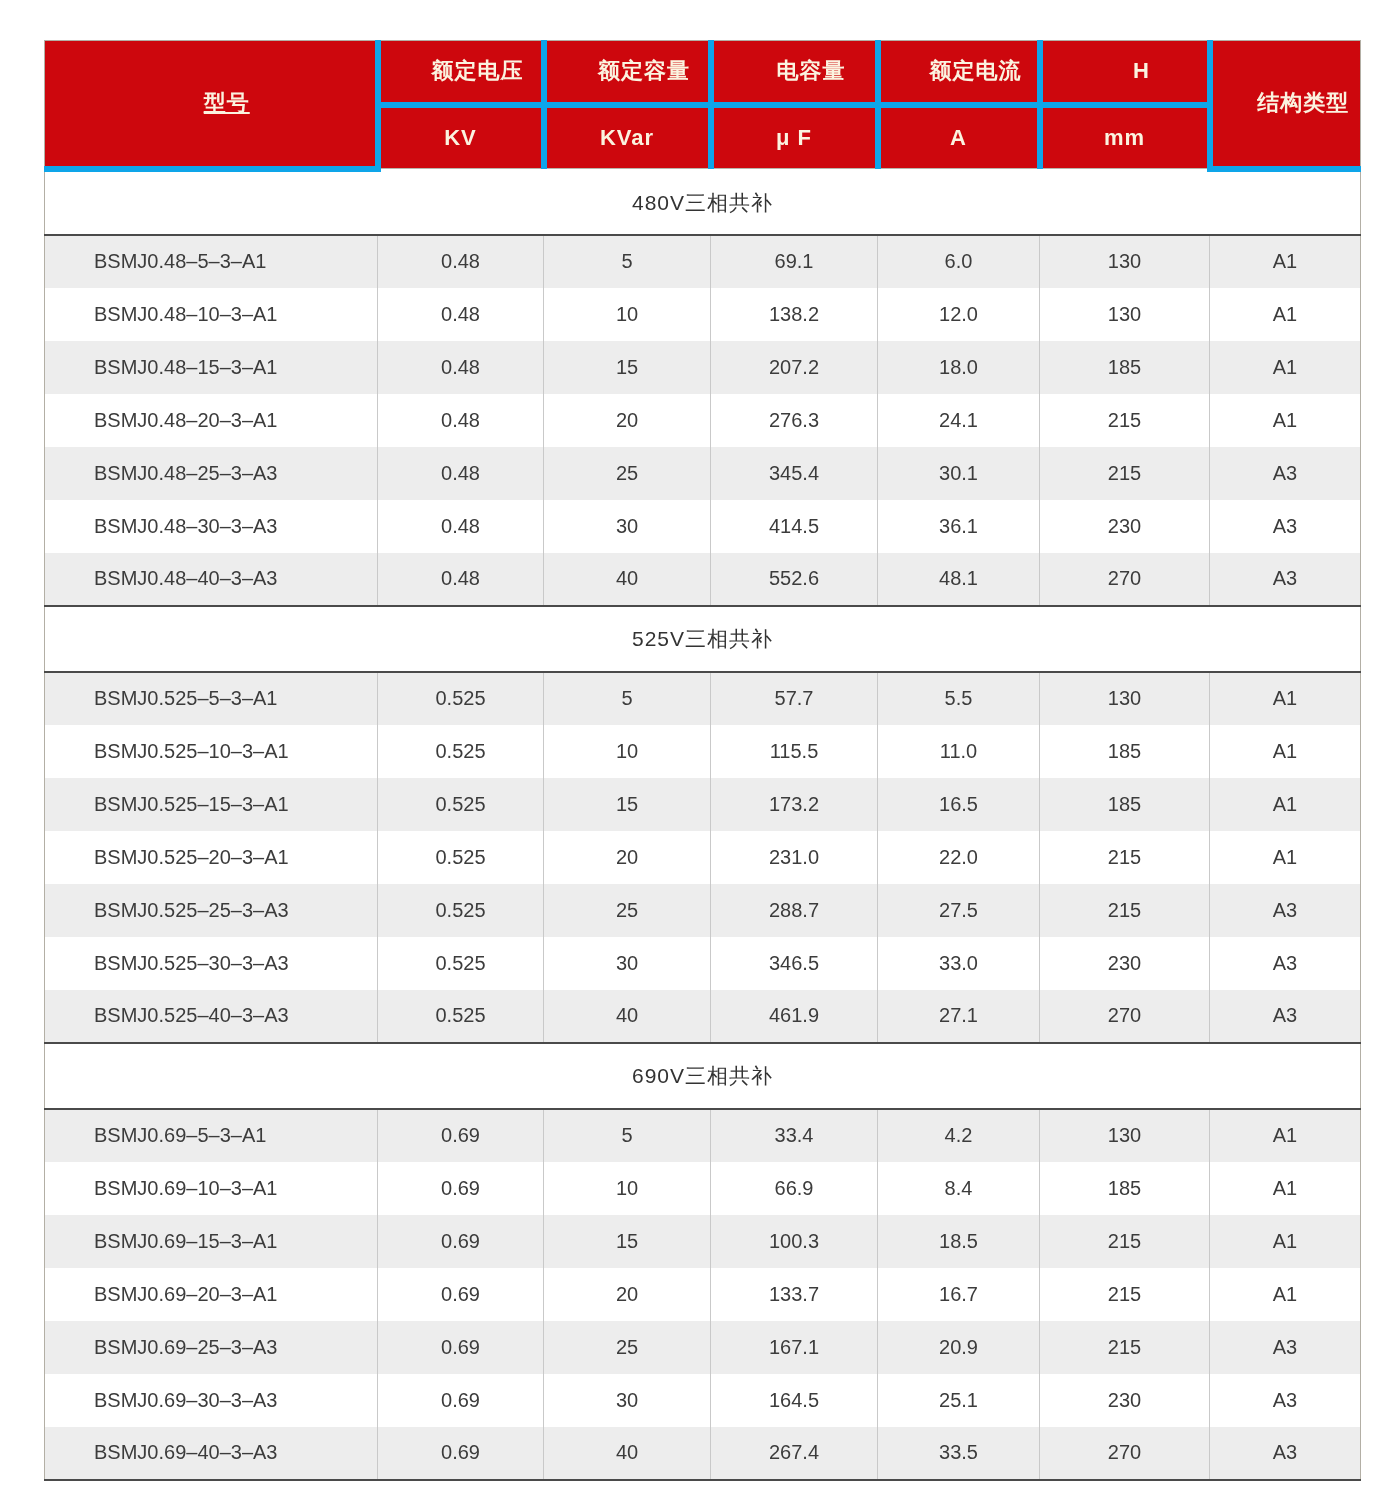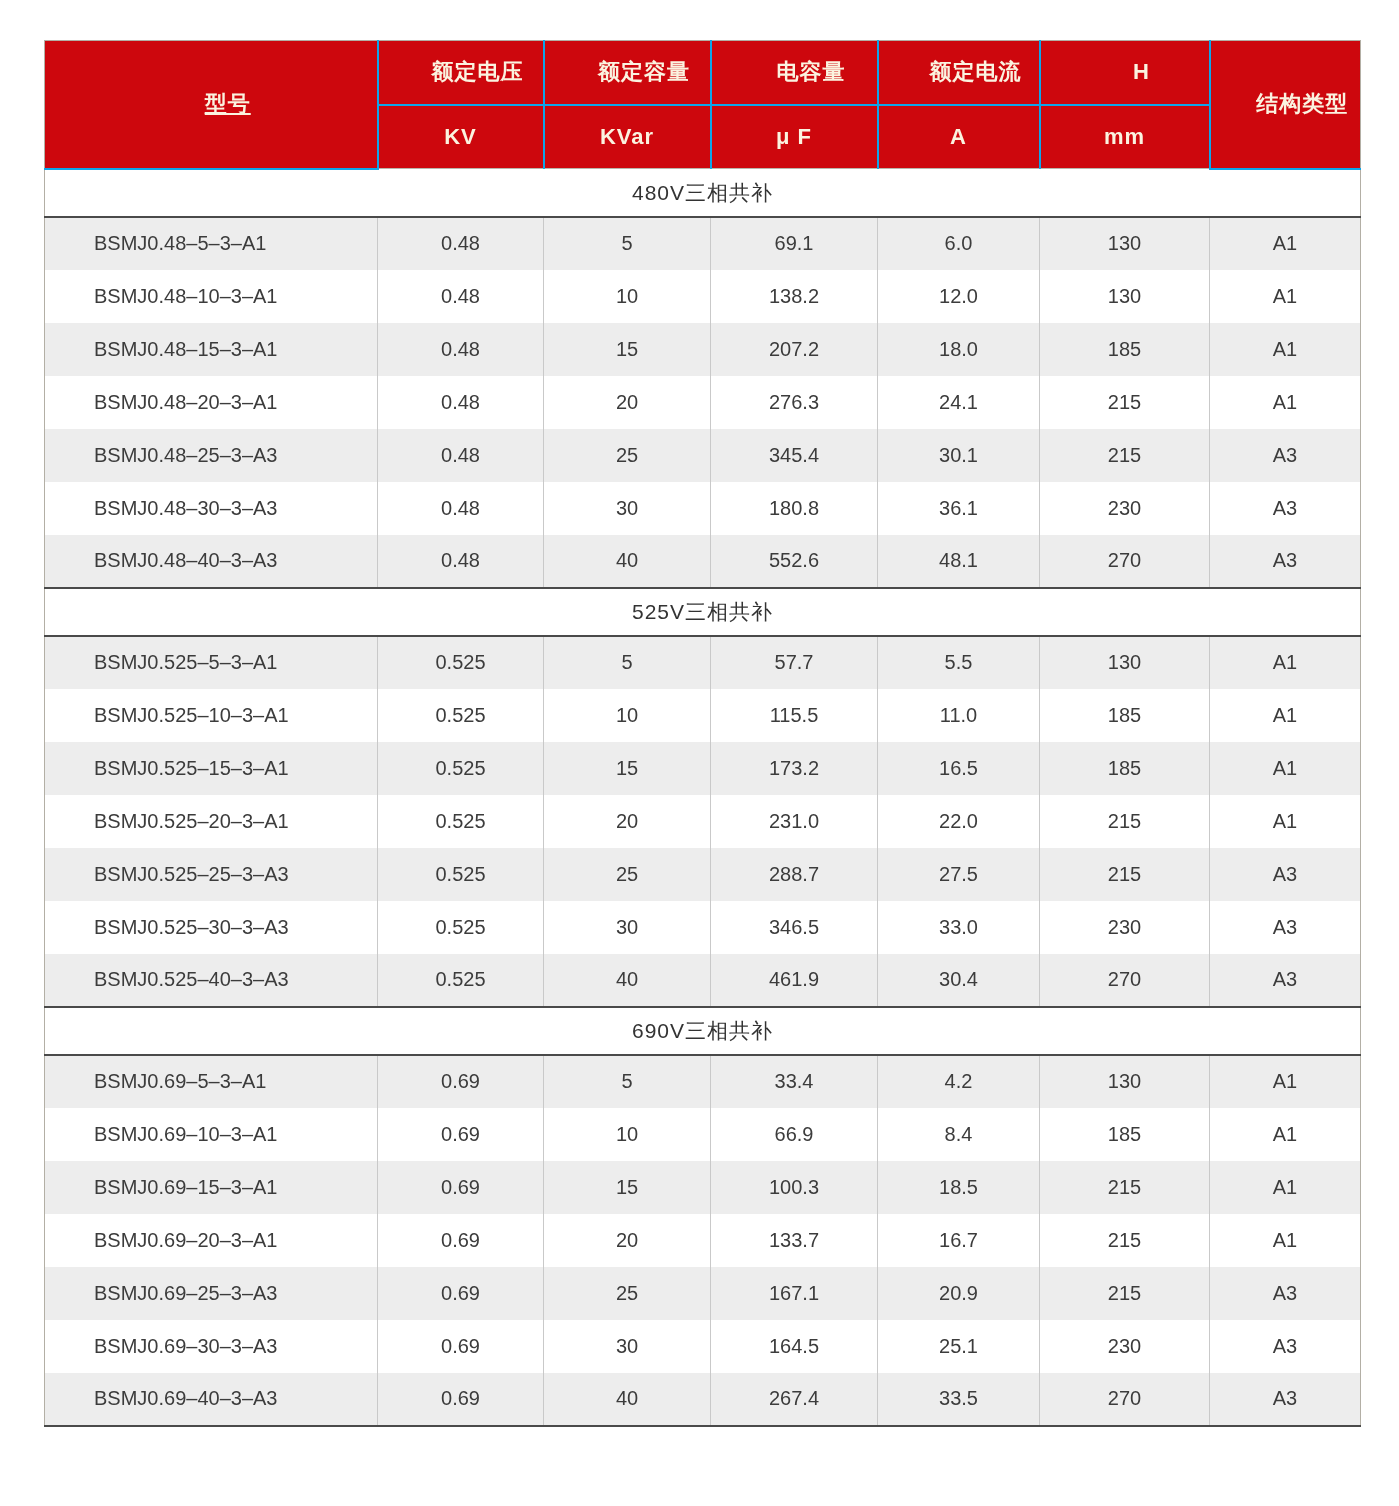--- a/index.html
+++ b/index.html
@@ -32,33 +32,33 @@
     border-top: 1px solid var(--outer-border);
     border-bottom: 2px solid var(--section-line);
   }
   
   thead th {
     background: var(--header-bg);
     color: var(--header-text);
     font-size: 22px;
     font-weight: bold;
     height: 64px;
-    border: 2px solid #0ea5e9;
+    border: 6px solid #0ea5e9;
     text-align: center;
     vertical-align: middle;
     letter-spacing: 1px;
   }
   thead tr:first-child th { border-top: none; padding-left: 35px; }
   thead th.edge-left  { border-left: none; text-decoration: underline; }
   thead th.edge-right { border-right: none; margin-top: 28px; }
   thead tr.units th   { border-bottom: none; }
   
   tbody tr.section-row td {
     background: var(--row-bg);
-    height: 48px;
+    height: 66px;
     text-align: center;
     vertical-align: middle;
     font-size: 21px;
     color: #333333;
     letter-spacing: 1px;
     border-top: 2px solid var(--section-line);
     border-bottom: 2px solid var(--section-line);
   }
   tbody tr.section-row:first-child td {
     border-top: 1px solid #b9b5ac;
@@ -161,21 +161,21 @@
           <td>25</td>
           <td>345.4</td>
           <td>30.1</td>
           <td>215</td>
           <td>A3</td>
         </tr>
         <tr class="data-row even">
           <td class="model-col">BSMJ0.48–30–3–A3</td>
           <td>0.48</td>
           <td>30</td>
-          <td>180.8</td>
+          <td>414.5</td>
           <td>36.1</td>
           <td>230</td>
           <td>A3</td>
         </tr>
         <tr class="data-row odd">
           <td class="model-col">BSMJ0.48–40–3–A3</td>
           <td>0.48</td>
           <td>40</td>
           <td>552.6</td>
           <td>48.1</td>
@@ -237,21 +237,21 @@
           <td>346.5</td>
           <td>33.0</td>
           <td>230</td>
           <td>A3</td>
         </tr>
         <tr class="data-row odd">
           <td class="model-col">BSMJ0.525–40–3–A3</td>
           <td>0.525</td>
           <td>40</td>
           <td>461.9</td>
-          <td>30.4</td>
+          <td>27.1</td>
           <td>270</td>
           <td>A3</td>
         </tr>
         <tr class="section-row">
           <td colspan="7">690V三相共补</td>
         </tr>
         <tr class="data-row odd">
           <td class="model-col">BSMJ0.69–5–3–A1</td>
           <td>0.69</td>
           <td>5</td>

